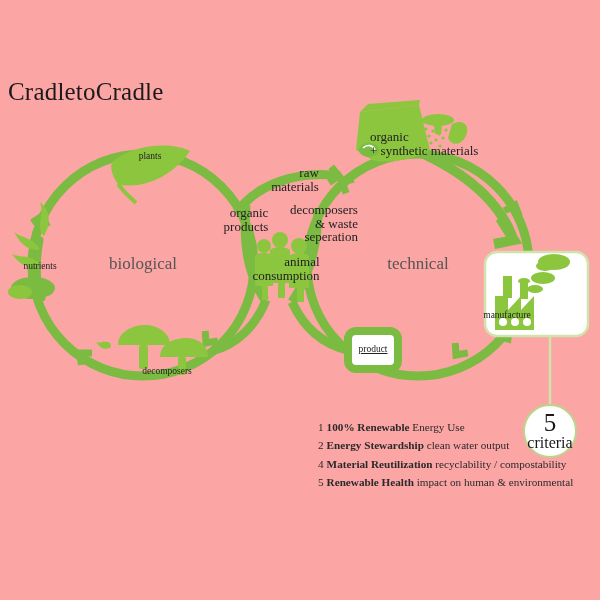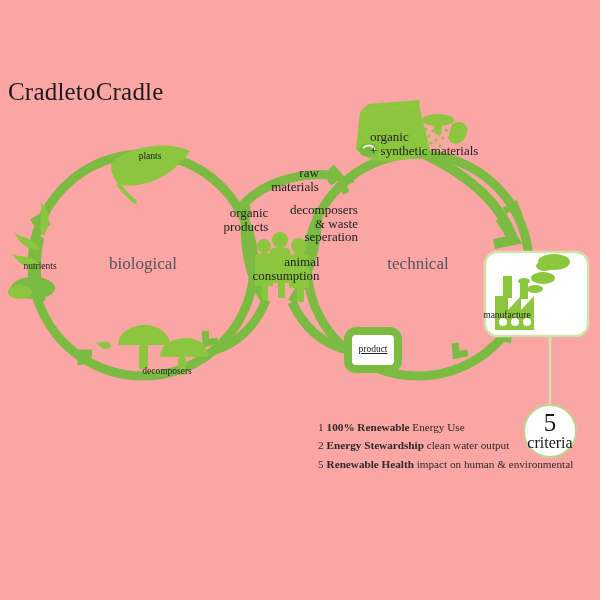--- a/index.html
+++ b/index.html
@@ -286,17 +286,20 @@
   </div>
 
   <div class="criteria-list">
     <div class="criteria-row">
       <span class="num">1</span><span class="term">100% Renewable</span> <span class="desc">Energy Use</span>
     </div>
     <div class="criteria-row">
       <span class="num">2</span><span class="term">Energy Stewardship</span> <span class="desc">clean water output</span>
     </div>
     <div class="criteria-row">
+      <span class="num">4</span><span class="term">Material Reutilization</span> <span class="desc">recyclability / compostability</span>
+    </div>
+    <div class="criteria-row">
       <span class="num">5</span><span class="term">Renewable Health</span> <span class="desc">impact on human &amp; environmental</span>
     </div>
   </div>
 
 </div>
 
 </body></html>

